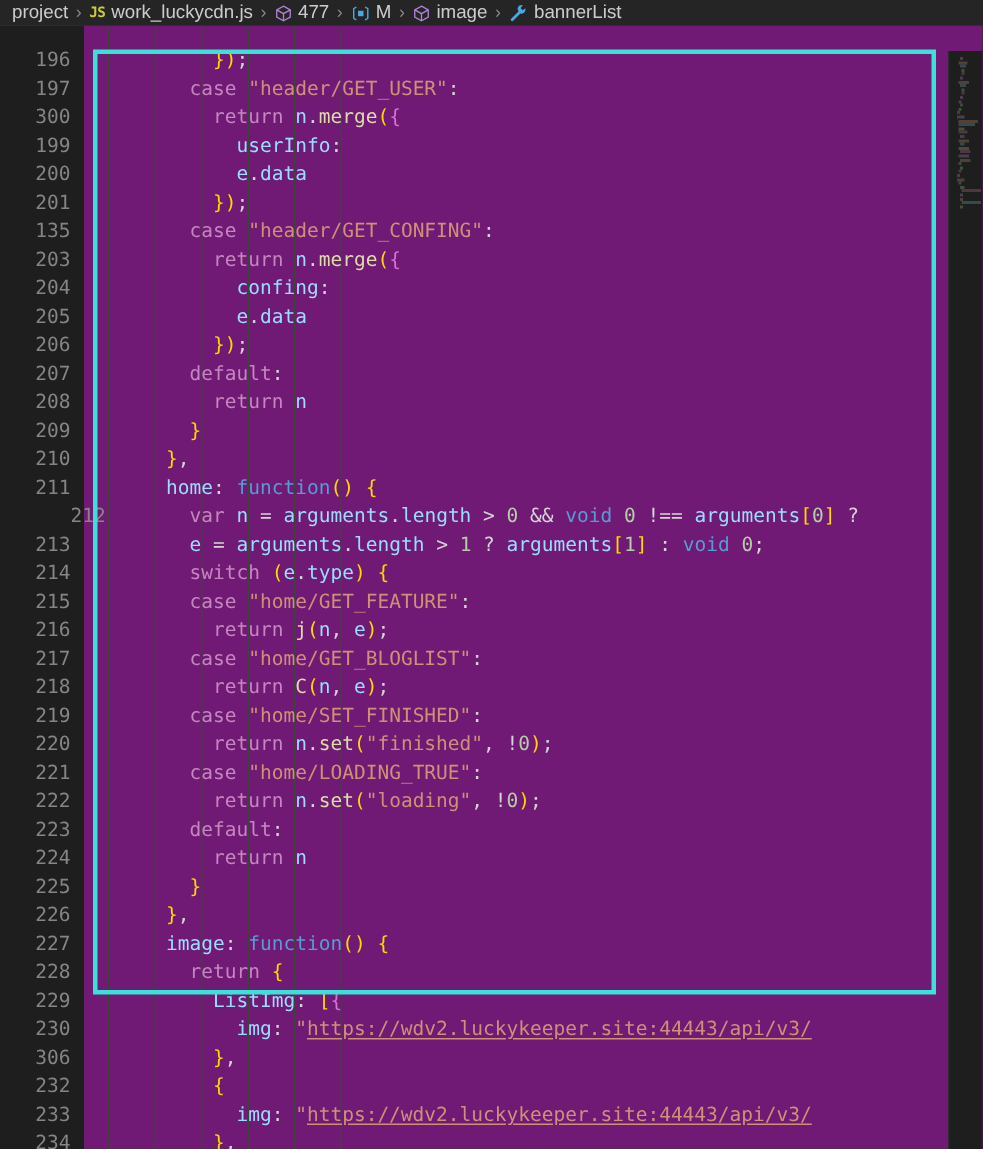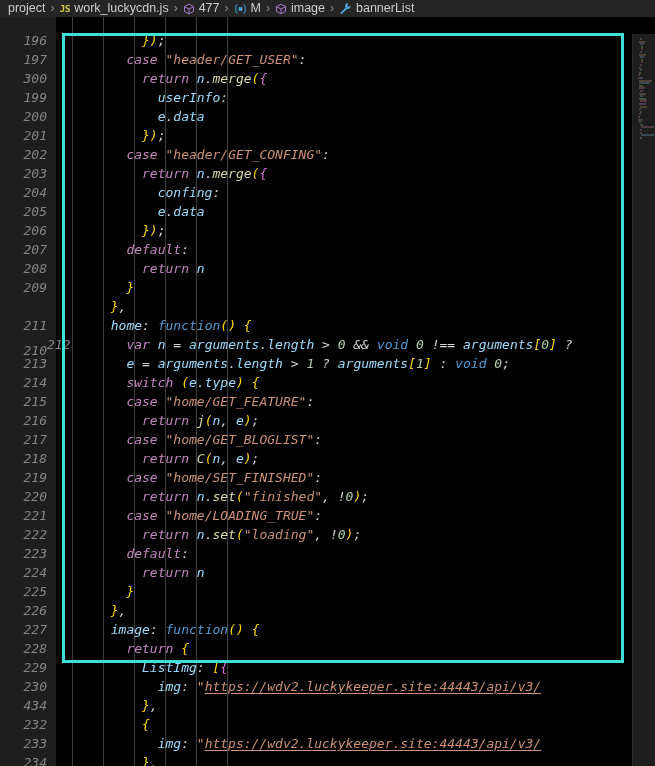--- a/index.html
+++ b/index.html
@@ -23,21 +23,21 @@
   .crumb-sep { color:#8a8a8a; margin:0 5px; font-size:12px; }
   .crumb-icon { display:inline-flex; align-items:center; margin-right:4px; }
   .js-badge {
     color:#cbcb41; font-weight:bold; font-size:9.5px;
     font-family:"DejaVu Sans Mono",monospace; letter-spacing:-.4px;
   }
 
   
   #editor {
     position:absolute; left:0; top:17px; width:655px; height:749px;
-    background:#000000; overflow:hidden;font-style:italic;
+    background:#701a75; overflow:hidden;
   }
   #gutter {
     position:absolute; left:0; top:0; width:56px; height:100%;
     background:#1e1e1e;
   }
   .ln {
     position:absolute; right:9px; width:46px; text-align:right;
     color:#858585; font-size:13px; line-height:19px; height:19px;
     font-family:"DejaVu Sans Mono","Liberation Mono",monospace;
   }
@@ -145,50 +145,50 @@
 
 <div id="editor">
 
   <div id="gutter">
       <div class="ln" style="top: 14px;">196</div>
       <div class="ln" style="top: 33px;">197</div>
       <div class="ln" style="top: 52px;">300</div>
       <div class="ln" style="top: 71px;">199</div>
       <div class="ln" style="top: 90px;">200</div>
       <div class="ln" style="top: 109px;">201</div>
-      <div class="ln" style="top: 128px;">202</div>
+      <div class="ln" style="top: 128px;">135</div>
       <div class="ln" style="top: 147px; padding-left: 20px;">203</div>
       <div class="ln" style="top: 166px;">204</div>
       <div class="ln" style="top: 185px;">205</div>
       <div class="ln" style="top: 204px;">206</div>
       <div class="ln" style="top: 223px;">207</div>
       <div class="ln" style="top: 242px;">208</div>
       <div class="ln" style="top: 261px;">209</div>
-      <div class="ln" style="top: 280px; margin-top: 44px;">210</div>
+      <div class="ln" style="top: 280px;">210</div>
       <div class="ln" style="top: 299px;">211</div>
       <div class="ln" style="top: 318px; padding-left: 46px;">212</div>
       <div class="ln" style="top: 337px;">213</div>
       <div class="ln" style="top: 356px;">214</div>
       <div class="ln" style="top: 375px;">215</div>
       <div class="ln" style="top: 394px;">216</div>
       <div class="ln" style="top: 413px;">217</div>
       <div class="ln" style="top: 432px;">218</div>
       <div class="ln" style="top: 451px;">219</div>
       <div class="ln" style="top: 470px; text-align: right;">220</div>
       <div class="ln" style="top: 489px;">221</div>
       <div class="ln" style="top: 508px;">222</div>
       <div class="ln" style="top: 527px;">223</div>
       <div class="ln" style="top: 546px;">224</div>
       <div class="ln" style="top: 565px;">225</div>
       <div class="ln" style="top: 584px;">226</div>
       <div class="ln" style="top: 603px;">227</div>
       <div class="ln" style="top: 622px;">228</div>
       <div class="ln" style="top: 641px;">229</div>
       <div class="ln" style="top: 660px;">230</div>
-      <div class="ln" style="top: 679px;">434</div>
+      <div class="ln" style="top: 679px;">306</div>
       <div class="ln" style="top: 698px;">232</div>
       <div class="ln" style="top: 717px;">233</div>
       <div class="ln" style="top: 736px;">234</div>
     </div>
 
   <div id="codearea">
     <div class="guides">
       <div class="guide" style="left:16px"></div>
       <div class="guide" style="left:47px"></div>
       <div class="guide" style="left:78px"></div>

